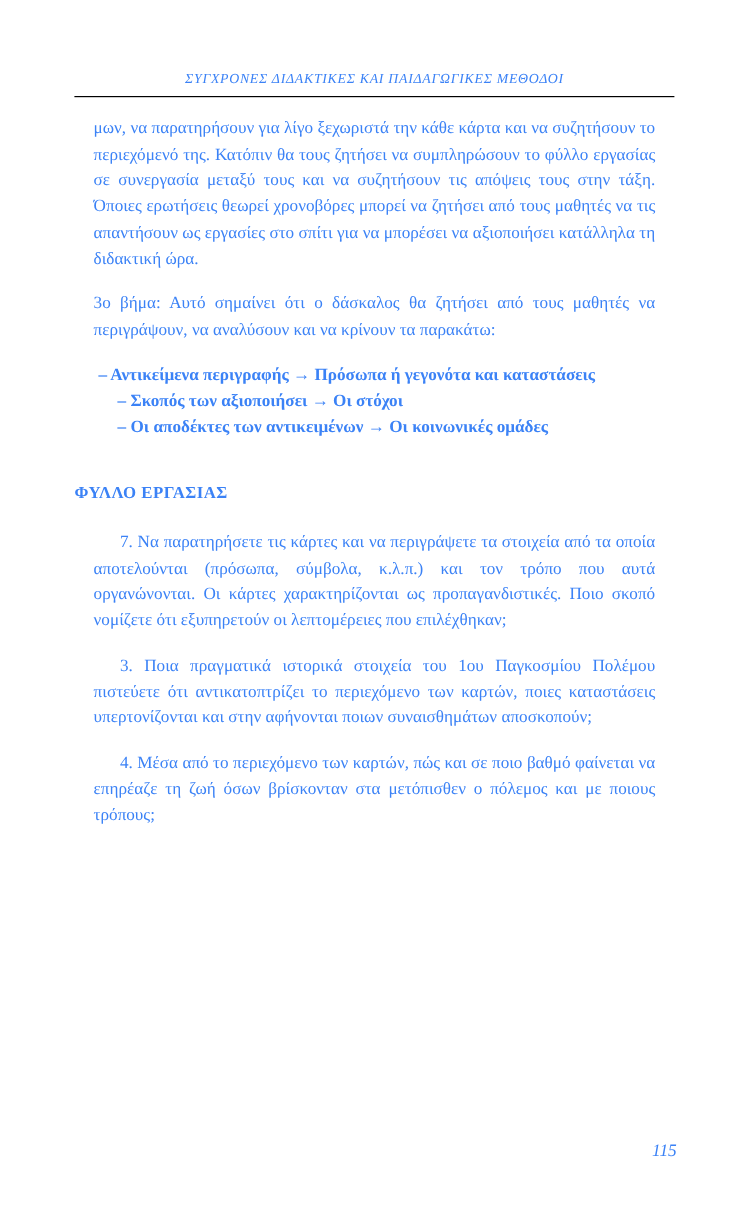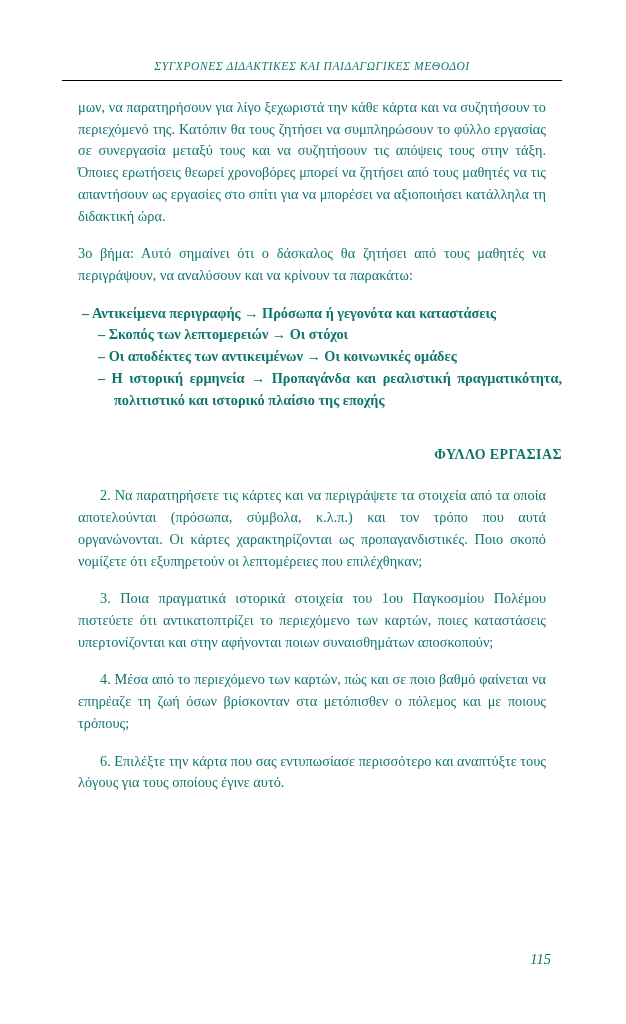--- a/index.html
+++ b/index.html
@@ -6,21 +6,21 @@
     margin: 0;
     padding: 0;
     background: #ffffff;
   }
   .page {
     position: relative;
     width: 626px;
     height: 1024px;
     background: #ffffff;
     font-family: "Liberation Serif", serif;
-    color: #0f766e;
+    color: #3b82f6;
     box-sizing: border-box;
     overflow: hidden;
   }
   .content {
     position: absolute;
     left: 62px;
     top: 60px;
     width: 500px;
   }
   .running-head {
@@ -60,32 +60,32 @@
   }
   .bullet-indent {
     padding-left: 36px;
     text-indent: -16px;
   }
   .bullet-indent2 {
     padding-left: 52px;
     text-indent: -16px;
   }
   .worksheet-title {
-    text-align: right;
+    text-align: left;
     font-weight: bold;
     font-size: 14px;
     letter-spacing: 0.4px;
     margin: 36px 0 22px 0;
   }
   .qlist p {
     margin-top: 0;
   }
   .page-number {
     position: absolute;
-    right: 75px;
+    right: 62px;
     bottom: 56px;
     font-style: italic;
     font-size: 14.5px;
   }
 </style>
 </head>
 <body>
 
 <div class="page">
 
@@ -93,31 +93,29 @@
 
     <div class="running-head">ΣΥΓΧΡΟΝΕΣ ΔΙΔΑΚΤΙΚΕΣ ΚΑΙ ΠΑΙΔΑΓΩΓΙΚΕΣ ΜΕΘΟΔΟΙ</div>
     <div class="rule"></div>
 
     <div class="body-block">
       <p>μων, να παρατηρήσουν για λίγο ξεχωριστά την κάθε κάρτα και να συζητήσουν το περιεχόμενό της. Κατόπιν θα τους ζητήσει να συμπληρώσουν το φύλλο εργασίας σε συνεργασία μεταξύ τους και να συζητήσουν τις απόψεις τους στην τάξη. Όποιες ερωτήσεις θεωρεί χρονοβόρες μπορεί να ζητήσει από τους μαθητές να τις απαντήσουν ως εργασίες στο σπίτι για να μπορέσει να αξιοποιήσει κατάλληλα τη διδακτική ώρα.</p>
 
       <p><span class="step-label">3ο βήμα</span><span>: Αυτό σημαίνει ότι ο δάσκαλος θα ζητήσει από τους μαθητές να περιγράψουν, να αναλύσουν και να κρίνουν τα παρακάτω:</span></p>
 
       <p class="bullet-line bullet-indent">– Αντικείμενα περιγραφής → Πρόσωπα ή γεγονότα και καταστάσεις</p>
-      <p class="bullet-line bullet-indent2">– Σκοπός των λεπτομερειών → Οι στόχοι</p>
+      <p class="bullet-line bullet-indent2">– Σκοπός των αξιοποιήσει → Οι στόχοι</p>
       <p class="bullet-line bullet-indent2">– Οι αποδέκτες των αντικειμένων → Οι κοινωνικές ομάδες</p>
-      <p class="bullet-line bullet-indent2">– Η ιστορική ερμηνεία  →  Προπαγάνδα και ρεαλιστική πραγματικότητα, πολιτιστικό και ιστορικό πλαίσιο της εποχής</p>
     </div>
 
     <div class="worksheet-title">ΦΥΛΛΟ ΕΡΓΑΣΙΑΣ</div>
 
     <div class="qlist">
-      <p class="indent">2. Να παρατηρήσετε τις κάρτες και να περιγράψετε τα στοιχεία από τα οποία αποτελούνται (πρόσωπα, σύμβολα, κ.λ.π.) και τον τρόπο που αυτά οργανώνονται. Οι κάρτες χαρακτηρίζονται ως προπαγανδιστικές. Ποιο σκοπό νομίζετε ότι εξυπηρετούν οι λεπτομέρειες που επιλέχθηκαν;</p>
+      <p class="indent">7. Να παρατηρήσετε τις κάρτες και να περιγράψετε τα στοιχεία από τα οποία αποτελούνται (πρόσωπα, σύμβολα, κ.λ.π.) και τον τρόπο που αυτά οργανώνονται. Οι κάρτες χαρακτηρίζονται ως προπαγανδιστικές. Ποιο σκοπό νομίζετε ότι εξυπηρετούν οι λεπτομέρειες που επιλέχθηκαν;</p>
       <p class="indent">3. Ποια πραγματικά ιστορικά στοιχεία του 1ου Παγκοσμίου Πολέμου πιστεύετε ότι αντικατοπτρίζει το περιεχόμενο των καρτών, ποιες καταστάσεις υπερτονίζονται και στην αφήνονται ποιων συναισθημάτων αποσκοπούν;</p>
       <p class="indent">4. Μέσα από το περιεχόμενο των καρτών, πώς και σε ποιο βαθμό φαίνεται να επηρέαζε τη ζωή όσων βρίσκονταν στα μετόπισθεν ο πόλεμος και με ποιους τρόπους;</p>
-      <p class="indent">6. Επιλέξτε την κάρτα που σας εντυπωσίασε περισσότερο και αναπτύξτε τους λόγους για τους οποίους έγινε αυτό.</p>
     </div>
 
   </div>
 
   <div class="page-number">115</div>
 
 </div>
 
 </body></html>

